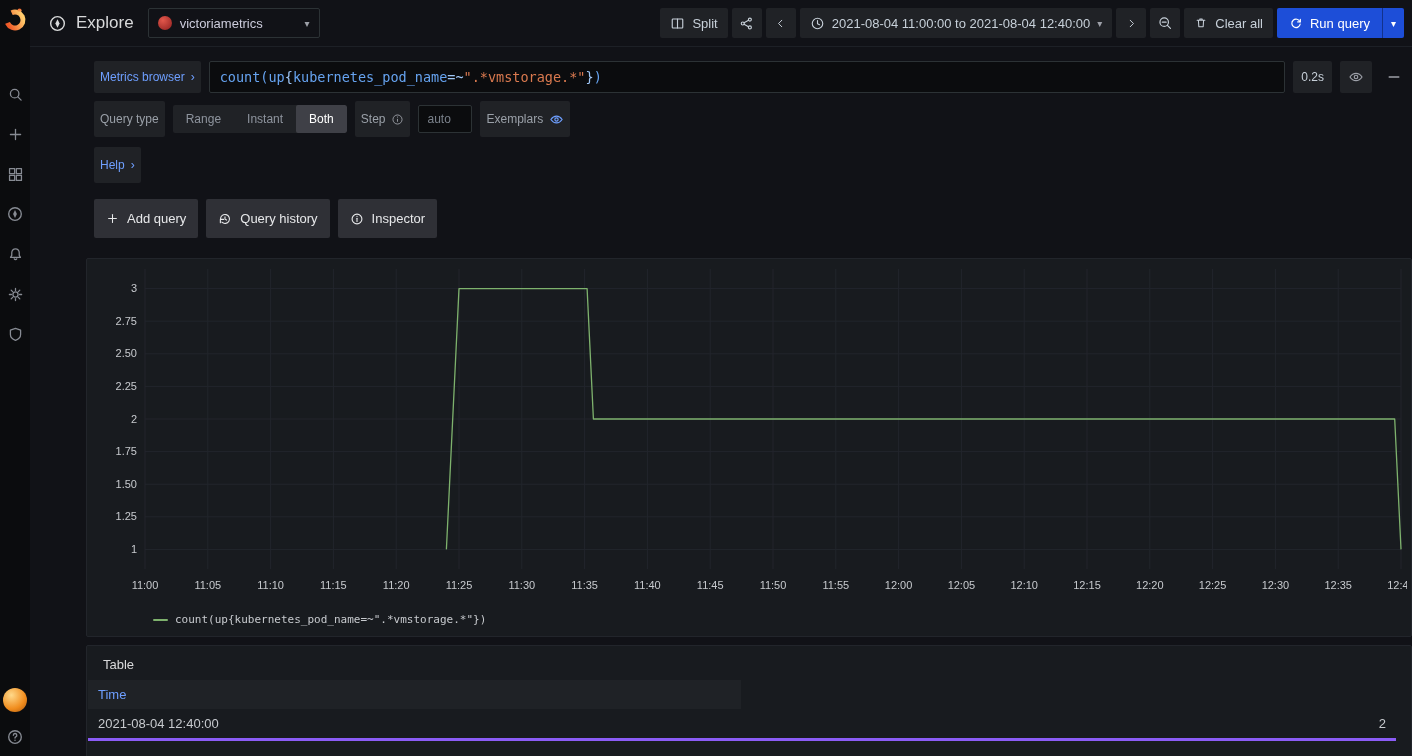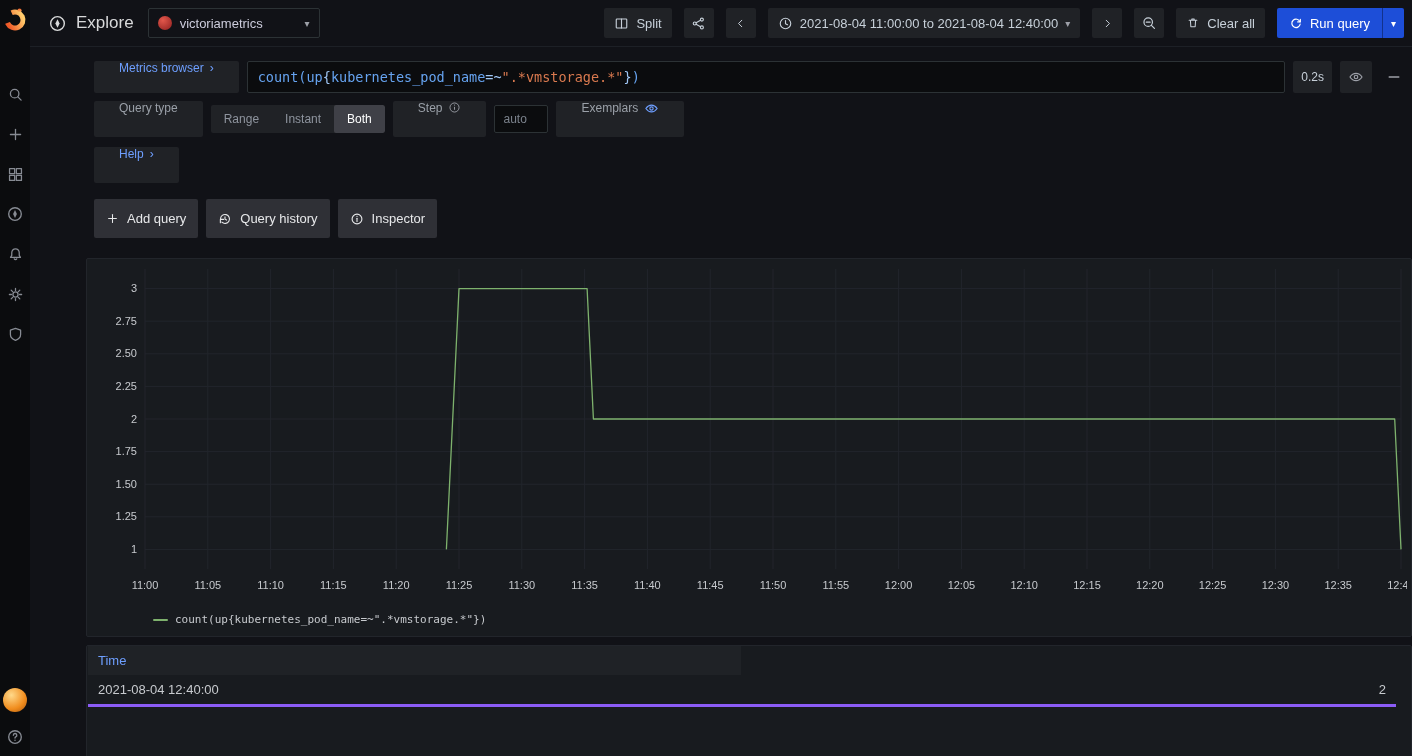--- a/index.html
+++ b/index.html
@@ -24,38 +24,38 @@
     padding:0 8px 0 18px; border-bottom:1px solid #1d2026; background:#111217; }
   .tb-left { display:flex; align-items:center; gap:14px; }
   .page-title-wrap { display:flex; align-items:center; gap:9px; }
   .page-title { font-size:17px; font-weight:500; color:#d8d9da; }
   .ds-picker { height:30px; min-width:172px; background:#111217; border:1px solid #2c3235;
     border-radius:2px; display:flex; align-items:center; gap:8px; padding:0 9px; cursor:pointer; }
   .ds-name { font-size:13px; color:#ccccdc; flex:1; }
   .vm-dot { width:14px; height:14px; border-radius:50%;
     background:radial-gradient(circle at 35% 30%, #e2574b, #8f1f1f); }
   .caret { font-size:10px; color:#9da0a8; }
-  .tb-right { margin-left:auto; display:flex; align-items:center; gap:12px; }
+  .tb-right { margin-left:auto; display:flex; align-items:center; gap:4px; }
   .tb-btn { height:30px; background:#202226; border:none; border-radius:2px; color:#c7d0d9;
     display:flex; align-items:center; gap:7px; padding:0 10px; font-size:13px; cursor:pointer;
     font-family:inherit; }
   .tb-btn svg { stroke:#c7d0d9; fill:none; stroke-width:1.5; stroke-linecap:round; stroke-linejoin:round; }
   .tb-btn.icon-only { width:30px; padding:0; justify-content:center; }
   .run-query { display:flex; height:30px; border-radius:2px; overflow:hidden; }
   .run-main,.run-caret { background:#1d4ed8; border:none; color:#fff; display:flex; align-items:center;
     gap:7px; padding:0 12px; font-size:13px; font-weight:500; cursor:pointer; font-family:inherit; }
   .run-caret { padding:0 8px; border-left:1px solid rgba(0,0,0,.35); }
   .run-main svg { stroke:#fff; fill:none; stroke-width:1.7; stroke-linecap:round; stroke-linejoin:round; }
 
   
   .content { flex:1; overflow:hidden; padding:14px 0 0 56px; }
   .query-section { padding-left:8px; padding-right:4px; }
   .row { display:flex; align-items:center; gap:8px; }
-  .chip { height:32px; background:#202226; border-radius:2px; display:flex; 
-    gap:6px; padding:0 25px; font-size:12px; color:#9aa0a8; white-space:nowrap; }
+  .chip { height:32px; background:#202226; border-radius:2px; display:flex; align-items:center;
+    gap:6px; padding:0 6px; font-size:12px; color:#9aa0a8; white-space:nowrap; }
   .chip.small { height:36px; }
   .link-blue { color:#6e9fff; font-weight:500; cursor:pointer; }
   .query-input { flex:1; height:32px; background:#0b0c0e; border:1px solid #2c3235; border-radius:2px;
     display:flex; align-items:center; padding:0 10px; font-family:"DejaVu Sans Mono", monospace;
     font-size:13.5px; cursor:text; overflow:hidden; white-space:nowrap; }
   .stat-chip { height:32px; background:#202226; border-radius:2px; display:flex; align-items:center;
     padding:0 8px; font-size:12px; color:#c7d0d9; }
   .icon-chip { width:32px; height:32px; background:#202226; border:none; border-radius:2px;
     display:flex; align-items:center; justify-content:center; cursor:pointer; }
   .icon-plain { width:28px; height:28px; background:none; border:none; display:flex; align-items:center;
@@ -396,20 +396,21 @@
               <text x="1306" y="330" text-anchor="middle" fill="#c7cace" font-size="11" font-family="Liberation Sans, sans-serif">12:40</text>
               <path d="M351.4 290.4 L364.0 29.6 L492.1 29.6 L498.4 160.0 L1299.7 160.0 L1306.0 290.4" fill="none" stroke="#7eb26d" stroke-width="1.3" stroke-linejoin="round"></path>
             </svg></div>
         <div class="legend">
           <span class="legend-swatch" style="background: rgb(126, 178, 109);"></span>
           <span class="legend-label">count(up{kubernetes_pod_name=~".*vmstorage.*"})</span>
         </div>
       </section>
 
       <section class="panel table-panel">
+        <div class="panel-title">Table</div>
         <div class="tbl">
           <div class="tbl-head">
             <div class="th">Time</div>
           </div>
           <div class="tbl-row">
             <div class="td">2021-08-04 12:40:00</div>
             <div class="td td-right">2</div>
           </div>
         </div>
       </section>

